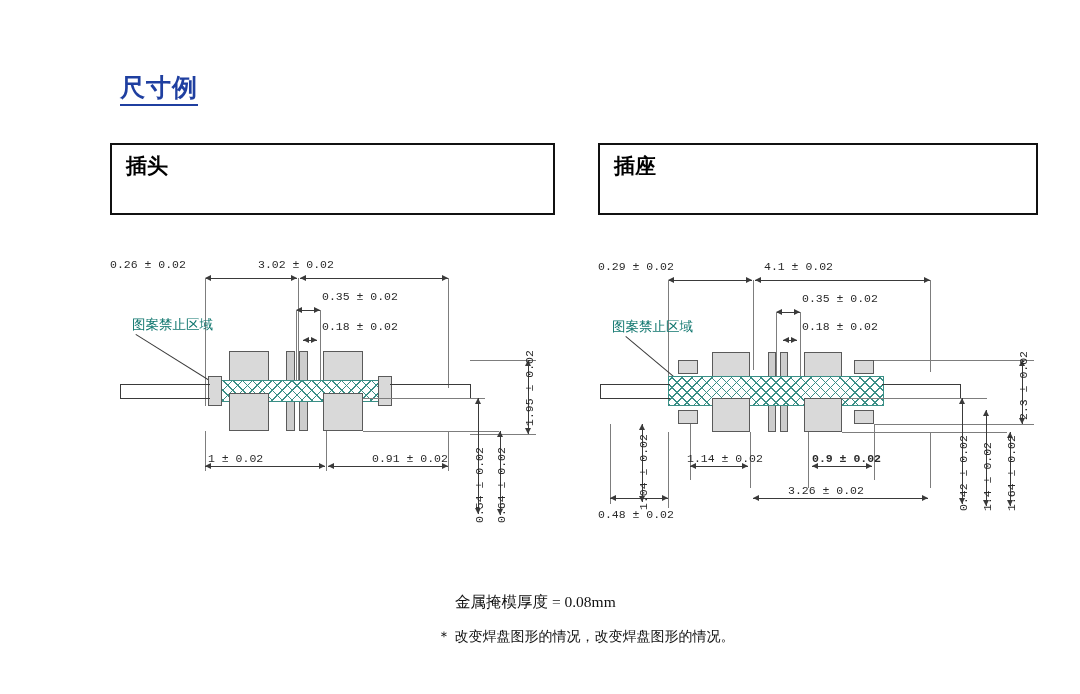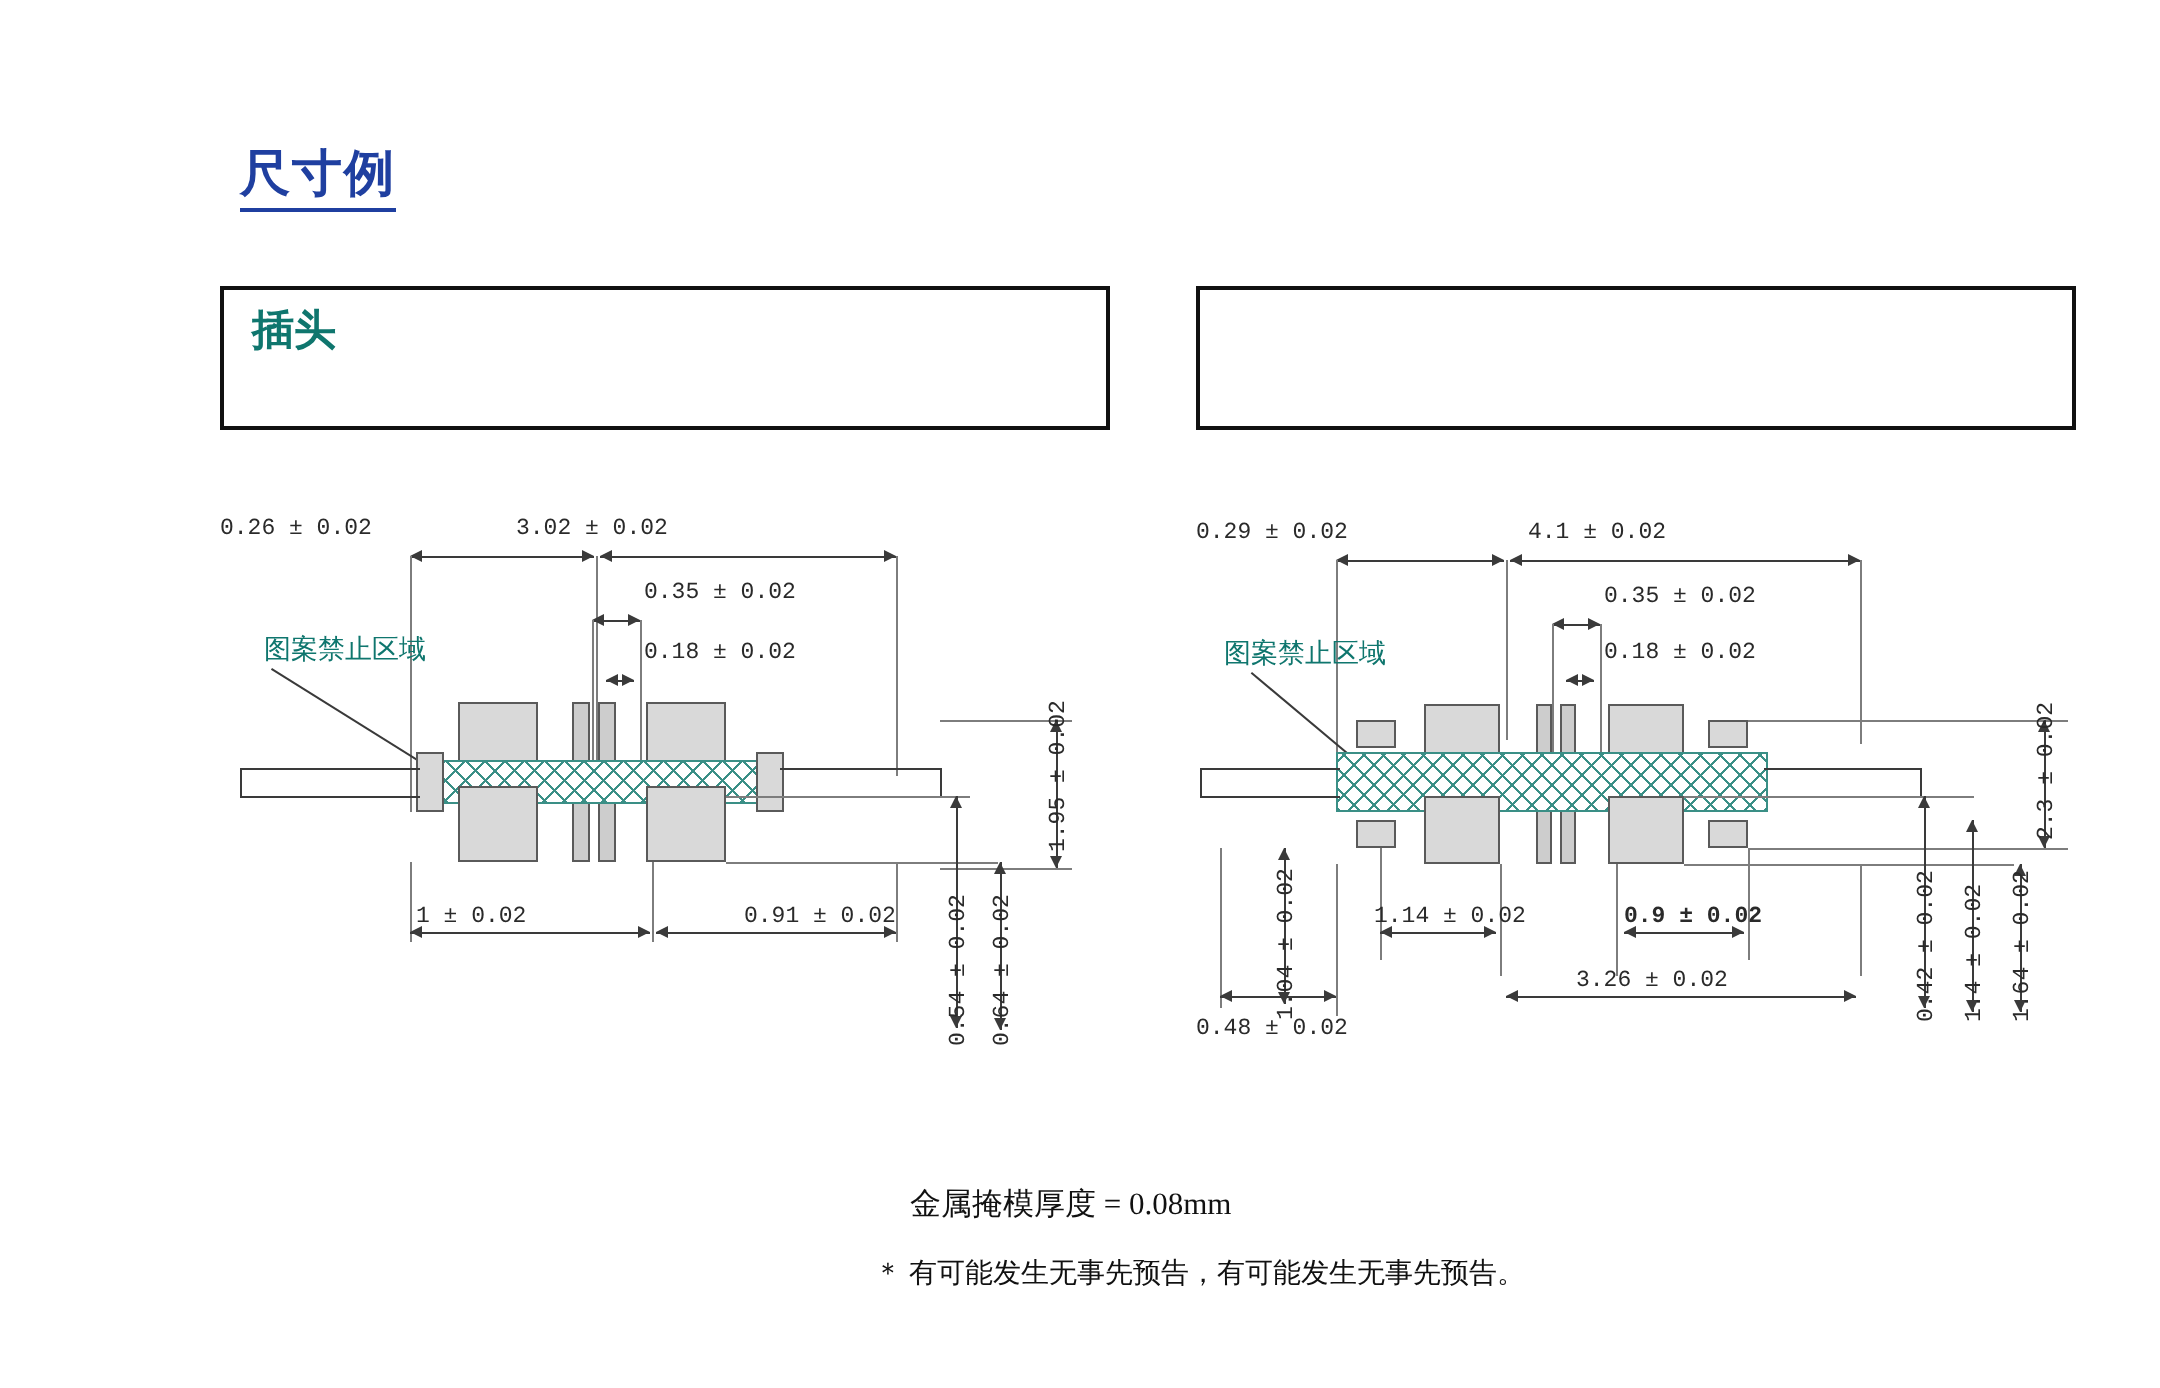--- a/index.html
+++ b/index.html
@@ -33,21 +33,21 @@
     position: absolute;
     border: 2px solid #111;
     box-sizing: border-box;
     padding: 8px 14px 10px 14px;
     background: #fff;
   }
   .title-box .tb-head {
     font-size: 21px;
     font-weight: bold;
     line-height: 1.25;
-    color: #0f766e;
+    color: #000000;
   }
   .title-box .tb-sub {
     font-size: 19px;
     line-height: 1.3;
     color: #111;
     white-space: nowrap;
     margin-top: 2px;
   }
   #plug-title-box { left: 110px; top: 143px; width: 445px; height: 72px; }
   #recep-title-box { left: 598px; top: 143px; width: 440px; height: 72px; }
@@ -130,20 +130,21 @@
 </head>
 <body>
 
 <div class="page-title">尺寸例</div>
 
 <div class="title-box" id="plug-title-box">
   <div class="tb-head">插头</div>
 </div>
 
 <div class="title-box" id="recep-title-box">
+  <div class="tb-head">插座</div>
 </div>
 
 <div class="drawing" id="plug-drawing">
 
   <div class="dim-label" style="left:10px; top:10px;">0.26 ± 0.02</div>
   <div class="dim-label" style="left:158px; top:10px;">3.02 ± 0.02</div>
   <div class="dim-label" style="left:222px; top:42px;">0.35 ± 0.02</div>
   <div class="dim-label" style="left:222px; top:72px;">0.18 ± 0.02</div>
 
   <div class="hline" style="left:105px; top:30px; width:92px;"></div>
@@ -330,13 +331,13 @@
   <div class="arrow-d" style="left:393px; top:252px;"></div>
   <div class="dim-label vert" style="left:391px; top:263px;">1.4 ± 0.02</div>
 
   <div class="vline" style="left:420px; top:184px; height:74px;"></div>
   <div class="arrow-u" style="left:417px; top:184px;"></div>
   <div class="arrow-d" style="left:417px; top:252px;"></div>
   <div class="dim-label vert" style="left:415px; top:263px;">1.64 ± 0.02</div>
 </div>
 
 <div class="footnote" id="note-thickness">金属掩模厚度 = 0.08mm</div>
-<div class="footnote" id="note-disclaimer">＊ 有可能发生无事先预告，有可能发生无事先预告。</div>
+<div class="footnote" id="note-disclaimer">＊ 改变焊盘图形的情况，改变焊盘图形的情况。</div>
 
 </body></html>

